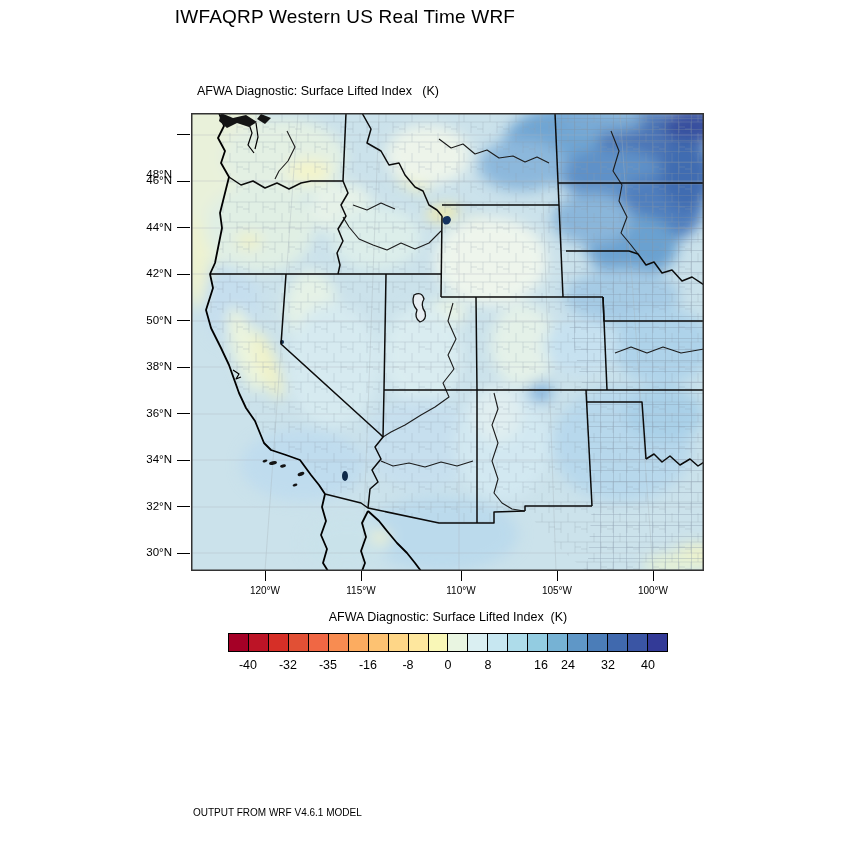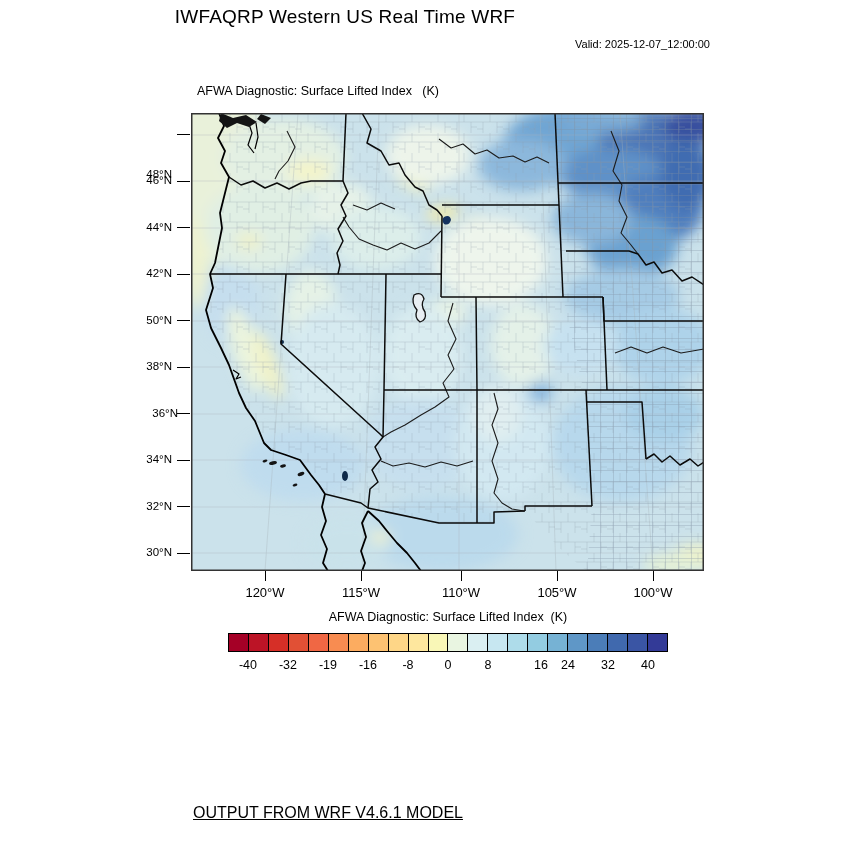--- a/index.html
+++ b/index.html
@@ -6,35 +6,34 @@
   body{
     width:850px;height:850px;position:relative;background:#ffffff;
     font-family:"Liberation Sans","DejaVu Sans",sans-serif;color:#000;
     overflow:hidden;
   }
   .abs{position:absolute;}
   .page-title{font-size:19px;letter-spacing:.2px;white-space:pre;text-align:center;}
   .run-times{font-size:11px;line-height:14px;text-align:right;white-space:pre;}
   .panel-title{font-size:12.5px;white-space:pre;}
   .tick-label-y{font-size:11.5px;text-align:right;white-space:pre;}
-  .tick-label-x{font-size:13px;text-align:center;white-space:pre;}
+  .tick-label-x{font-size:10px;text-align:center;white-space:pre;}
   .tick-y{width:13px;height:1.4px;background:#000;}
   .tick-x{width:1.4px;height:10px;background:#000;}
   .cb{display:flex;border:1px solid #000;box-sizing:border-box;}
   .cb-cell{flex:1 1 0;border-right:1px solid #000;}
   .cb-cell:last-child{border-right:none;}
   .cb-num{font-size:12.5px;text-align:center;white-space:pre;}
-  .footer-line{font-size:16px;line-height:14px;white-space:pre;text-decoration:underline;}
+  .footer-line{font-size:10px;line-height:14px;white-space:pre;}
 </style>
 </head>
 <body>
 
 <div class="abs page-title" style="left:145px;top:6px;width:400px;">IWFAQRP Western US Real Time WRF</div>
 <div class="abs run-times" style="right:140px;top:9px;width:220px;">
-  <div>Valid: 2025-12-07_12:00:00</div>
 </div>
 
 <div class="abs panel-title" style="left:197px;top:84px;">AFWA Diagnostic: Surface Lifted Index   (K)</div>
 
 <div class="abs" style="left:191px;top:113px;width:513px;height:458px;">
 <svg width="513" height="458" viewBox="0 0 513 458">
   <defs>
     <clipPath id="mapclip">
           <rect x="0" y="0" width="513" height="458"></rect>
         </clipPath>
@@ -198,21 +197,21 @@
   <div class="abs tick-y" style="left:177px;top:413px;"></div>
   <div class="abs tick-y" style="left:177px;top:460px;"></div>
   <div class="abs tick-y" style="left:177px;top:506px;"></div>
   <div class="abs tick-y" style="left:177px;top:553px;"></div>
   <div class="abs tick-label-y" style="left:130px;top:128px;width:42px;margin-top:40px;">48°N</div>
   <div class="abs tick-label-y" style="left:130px;top:174px;width:42px;">46°N</div>
   <div class="abs tick-label-y" style="left:130px;top:221px;width:42px;">44°N</div>
   <div class="abs tick-label-y" style="left:130px;top:267px;width:42px;">42°N</div>
   <div class="abs tick-label-y" style="left:130px;top:314px;width:42px;">50°N</div>
   <div class="abs tick-label-y" style="left:130px;top:360px;width:42px;">38°N</div>
-  <div class="abs tick-label-y" style="left:136px;top:407px;width:42px;">36°N</div>
+  <div class="abs tick-label-y" style="left:130px;top:407px;width:42px;">36°N</div>
   <div class="abs tick-label-y" style="left:130px;top:453px;width:42px;">34°N</div>
   <div class="abs tick-label-y" style="left:130px;top:500px;width:42px;">32°N</div>
   <div class="abs tick-label-y" style="left:130px;top:546px;width:42px;">30°N</div>
 </div>
 
 <div>
   <div class="abs tick-x" style="left:265px;top:571px;"></div>
   <div class="abs tick-x" style="left:361px;top:571px;"></div>
   <div class="abs tick-x" style="left:461px;top:571px;"></div>
   <div class="abs tick-x" style="left:557px;top:571px;"></div>
@@ -247,21 +246,21 @@
   <div class="cb-cell" style="background: rgb(95, 151, 199);"></div>
   <div class="cb-cell" style="background: rgb(75, 125, 184);"></div>
   <div class="cb-cell" style="background: rgb(64, 105, 174);"></div>
   <div class="cb-cell" style="background: rgb(58, 85, 164);"></div>
   <div class="cb-cell" style="background: rgb(51, 58, 151);"></div>
 </div>
 
 <div>
   <div class="abs cb-num" style="left:228px;top:658px;width:40px;">-40</div>
   <div class="abs cb-num" style="left:268px;top:658px;width:40px;">-32</div>
-  <div class="abs cb-num" style="left:308px;top:658px;width:40px;">-19</div>
+  <div class="abs cb-num" style="left:308px;top:658px;width:40px;">-35</div>
   <div class="abs cb-num" style="left:348px;top:658px;width:40px;">-16</div>
   <div class="abs cb-num" style="left:388px;top:658px;width:40px;">-8</div>
   <div class="abs cb-num" style="left:428px;top:658px;width:40px;">0</div>
   <div class="abs cb-num" style="left:468px;top:658px;width:40px;">8</div>
   <div class="abs cb-num" style="left:508px;top:658px;width:40px;text-align:right;">16</div>
   <div class="abs cb-num" style="left:548px;top:658px;width:40px;">24</div>
   <div class="abs cb-num" style="left:588px;top:658px;width:40px;">32</div>
   <div class="abs cb-num" style="left:628px;top:658px;width:40px;">40</div>
 </div>
 

